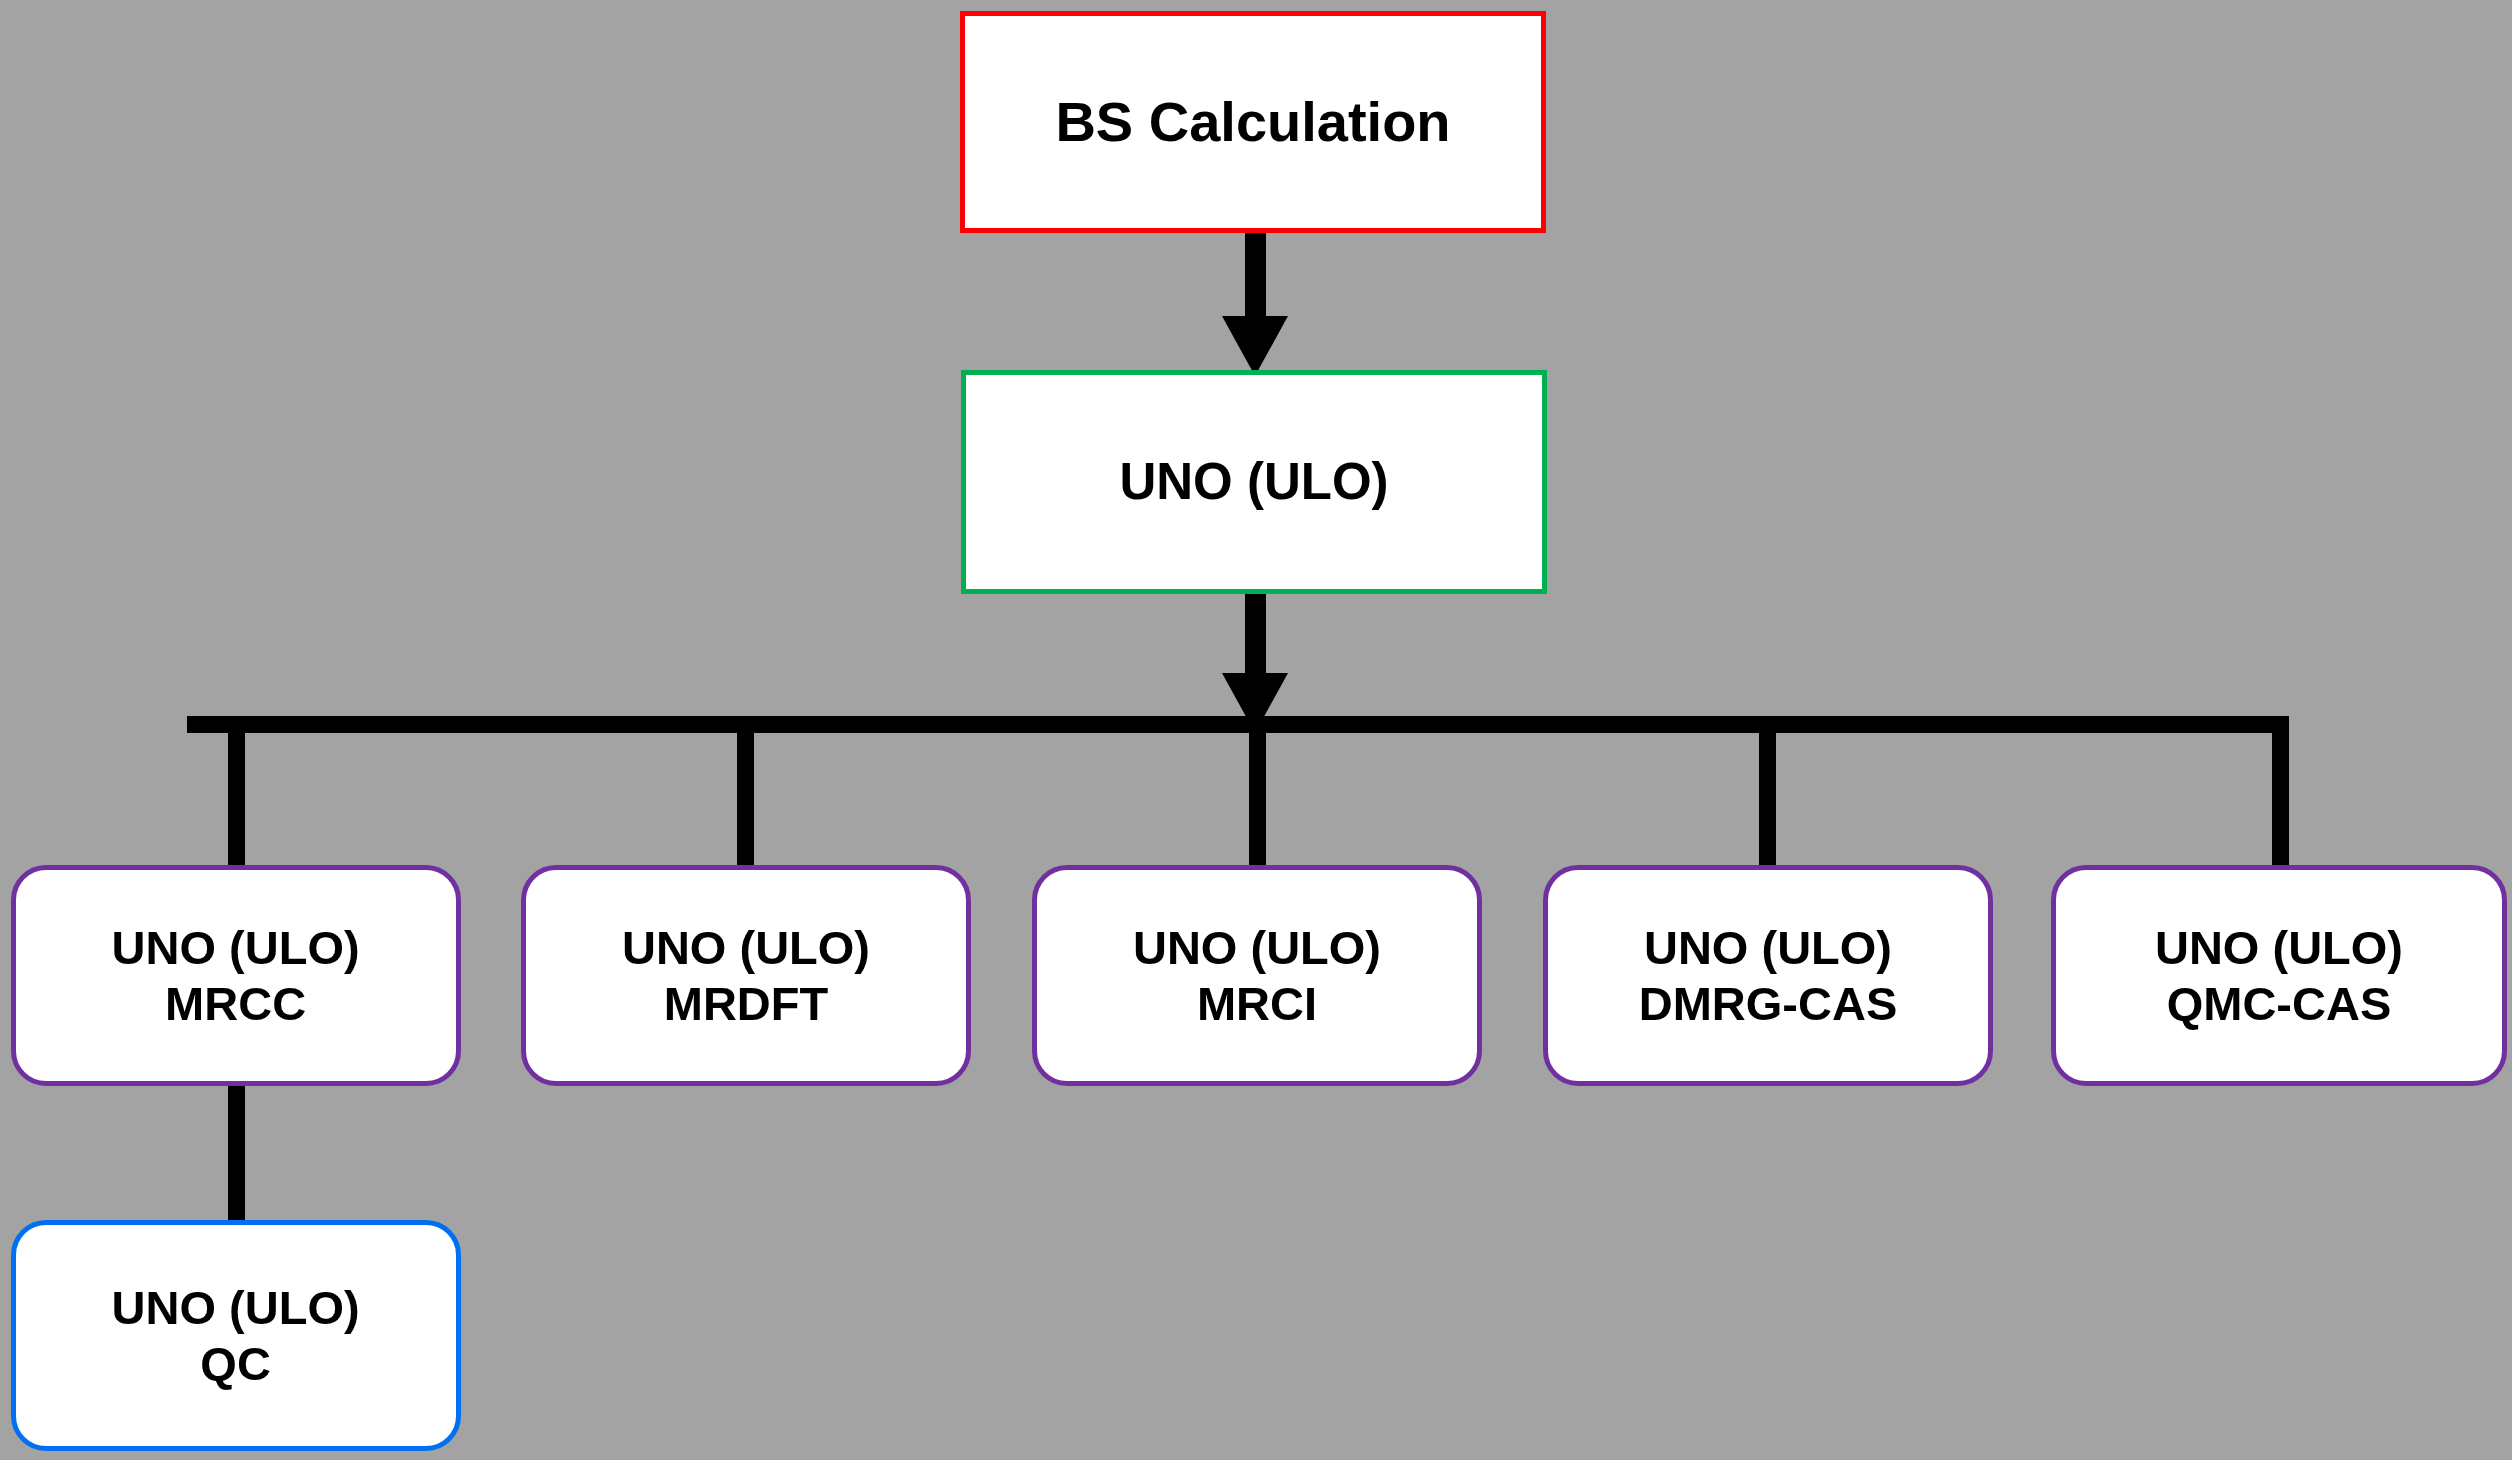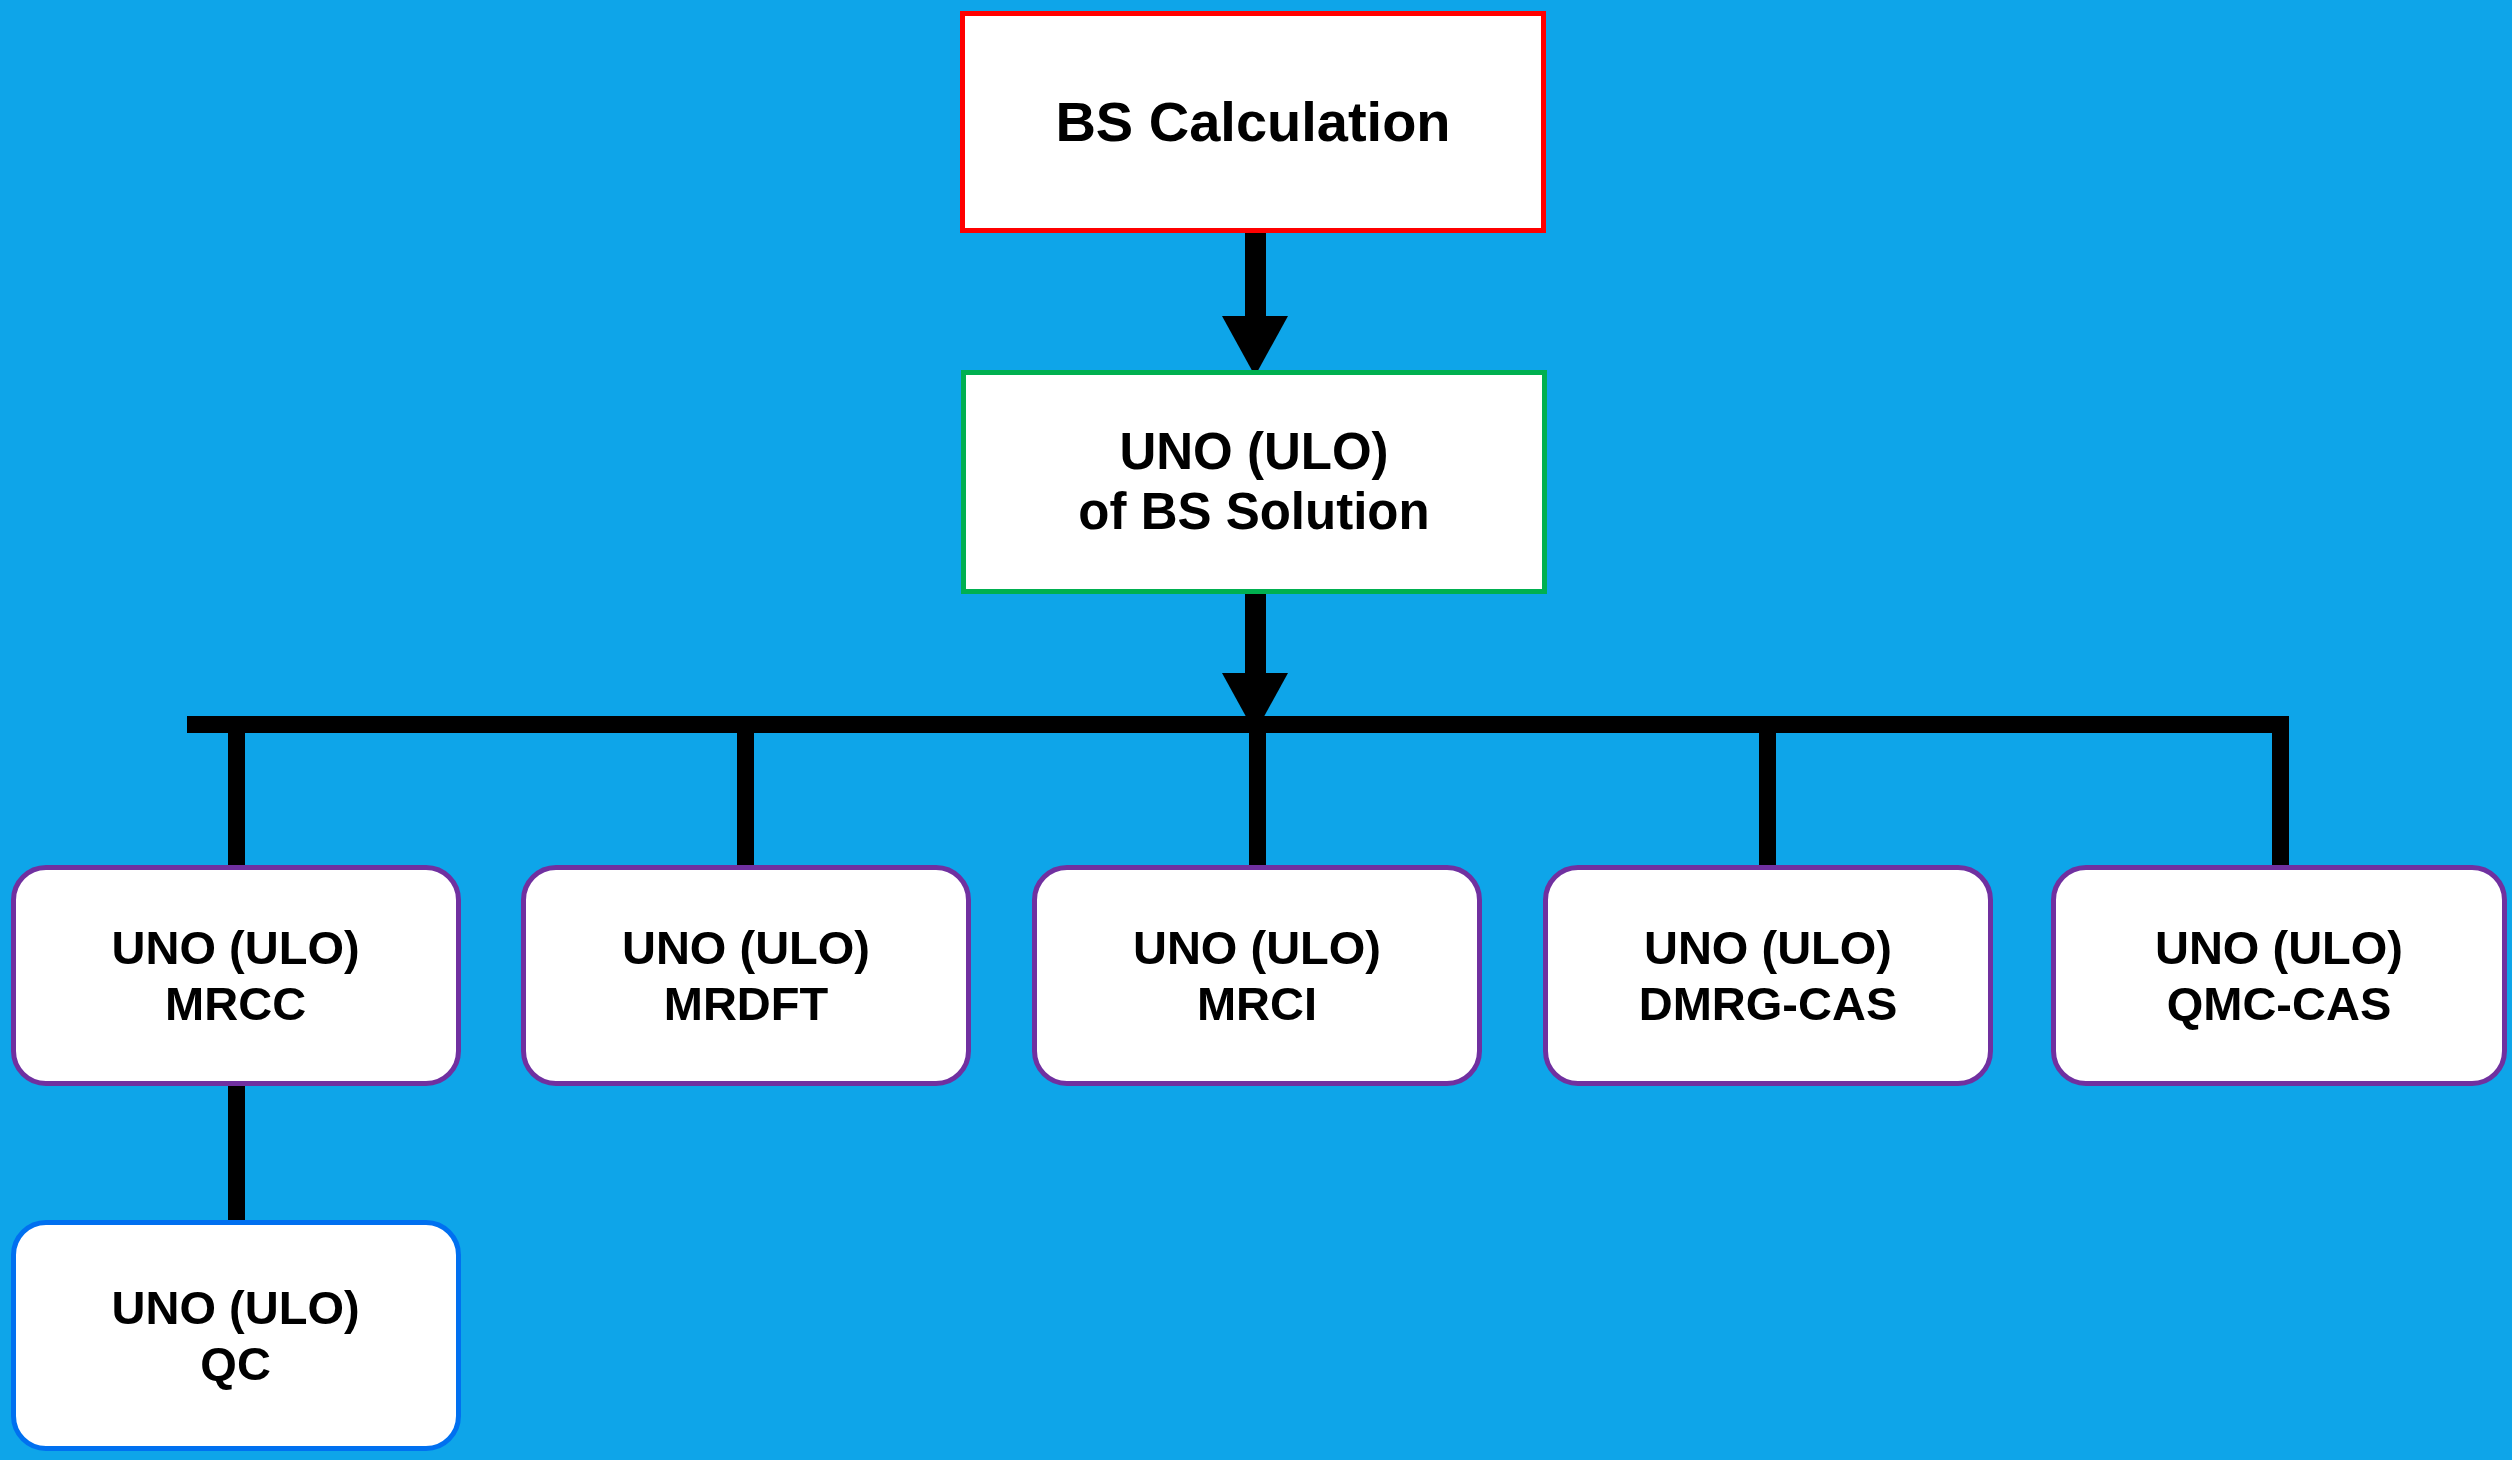--- a/index.html
+++ b/index.html
@@ -7,21 +7,21 @@
     padding: 0;
     background: #ffffff;
   }
   body {
     font-family: "Liberation Sans", sans-serif;
   }
   #canvas {
     position: relative;
     width: 2512px;
     height: 1461px;
-    background: #0ea5e9;
+    background: #a3a3a3;
     overflow: hidden;
   }
   .node {
     position: absolute;
     box-sizing: border-box;
     background: #ffffff;
     display: flex;
     flex-direction: column;
     align-items: center;
     justify-content: center;
@@ -173,21 +173,20 @@
   <div class="conn conn-drop" id="conn-drop-qmc-cas"></div>
 
   <div class="conn conn-v" id="conn-mrci-to-qc"></div>
 
   <div class="node" id="node-bs-calculation">
     <span class="line">BS Calculation</span>
   </div>
 
   <div class="node" id="node-uno-bs-solution">
     <span class="line">UNO (ULO)</span>
-    <span class="line">of BS Solution</span>
   </div>
 
   <div class="node node-purple" id="node-mrci">
     <span class="line">UNO (ULO)</span>
     <span class="line">MRCC</span>
   </div>
 
   <div class="node node-purple" id="node-mrdft">
     <span class="line">UNO (ULO)</span>
     <span class="line">MRDFT</span>

